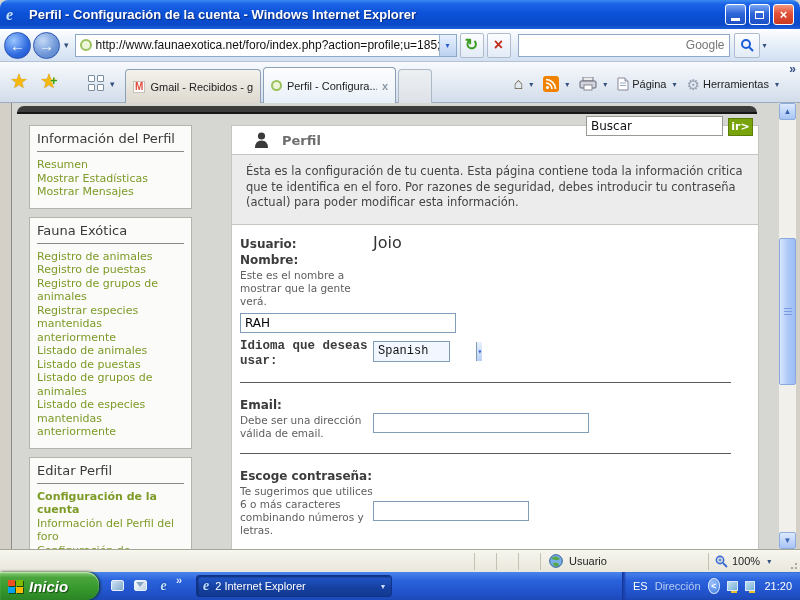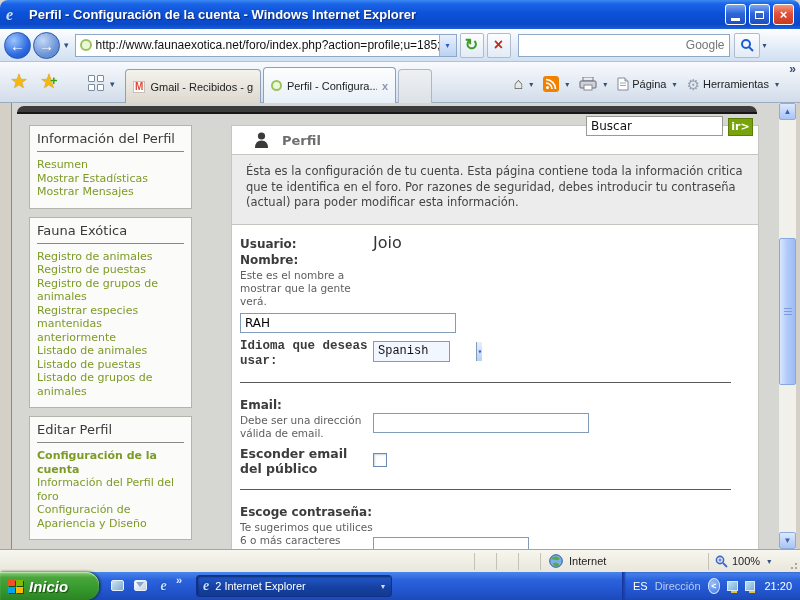--- a/index.html
+++ b/index.html
@@ -292,20 +292,21 @@
         <div class="side-box">
           <h3>Fauna Exótica</h3>
           <div class="side-links">
             <div class="slink">Registro de animales</div>
             <div class="slink">Registro de puestas</div>
             <div class="slink">Registro de grupos de animales</div>
             <div class="slink">Registrar especies mantenidas anteriormente</div>
             <div class="slink">Listado de animales</div>
             <div class="slink">Listado de puestas</div>
             <div class="slink">Listado de grupos de animales</div>
+            <div class="slink">Listado de especies mantenidas anteriormente</div>
           </div>
         </div>
         <div class="side-box">
           <h3>Editar Perfil</h3>
           <div class="side-links">
             <div class="slink current">Configuración de la cuenta</div>
             <div class="slink">Información del Perfil del foro</div>
             <div class="slink">Configuración de Apariencia y Diseño</div>
 
           </div>
@@ -350,26 +351,20 @@
           <hr class="hr-div">
 
           <div class="frow">
             <div class="fcol-l">
               <div class="flabel">Email:</div>
               <div class="fhelp">Debe ser una dirección válida de email.</div>
             </div>
             <input class="txt-input" style="width: 216px; margin-top: 15px;" value="">
           </div>
 
-          <div class="frow" style="margin-top:6px;">
-            <div class="fcol-l">
-                <div class="flabel" style="font-size:12.5px;">Esconder email del público</div>
-              </div>
-            <span class="checkbox" style="margin-top:7px;"></span>
-          </div>
 
           <hr class="hr-div">
 
           <div class="frow">
             <div class="fcol-l">
               <div class="flabel">Escoge contraseña:</div>
               <div class="fhelp">Te sugerimos que utilices 6 o más caracteres combinando números y letras.</div>
             </div>
             <input class="txt-input" style="width: 156px; margin-top: 32px;" value="">
           </div>
@@ -396,21 +391,21 @@
     <span class="st-spacer"></span>
     <span class="st-cell st-sm"></span>
     <span class="st-cell st-sm"></span>
     <span class="st-cell st-sm"></span>
     <span class="st-cell st-zone">
       <svg width="14" height="14">
           <circle cx="7" cy="7" r="6.3" fill="#7ab0e8" stroke="#2a5a98"></circle>
           <path d="M2 5 Q4 2 7 2.5 Q10 3 11 5 Q9 6.5 6.5 6 Q4 5.5 2 5 Z" fill="#58a848"></path>
           <path d="M4 9 Q6 8 8.5 9 Q10.5 10 10 11.5 Q8 13 5.5 12 Q3.5 10.5 4 9 Z" fill="#58a848"></path>
         </svg>
-      <span>Internet</span>
+      <span>Usuario</span>
     </span>
     <span class="st-cell st-zoom">
       <svg width="13" height="13">
           <circle cx="5" cy="5" r="3.6" fill="none" stroke="#3a6ad0" stroke-width="1.6"></circle>
           <line x1="8" y1="8" x2="12" y2="12" stroke="#3a6ad0" stroke-width="1.8"></line>
           <line x1="3.4" y1="5" x2="6.6" y2="5" stroke="#3a6ad0"></line>
           <line x1="5" y1="3.4" x2="5" y2="6.6" stroke="#3a6ad0"></line>
         </svg>
       <span>100%</span>
       <span class="caret-sm">▾</span>

